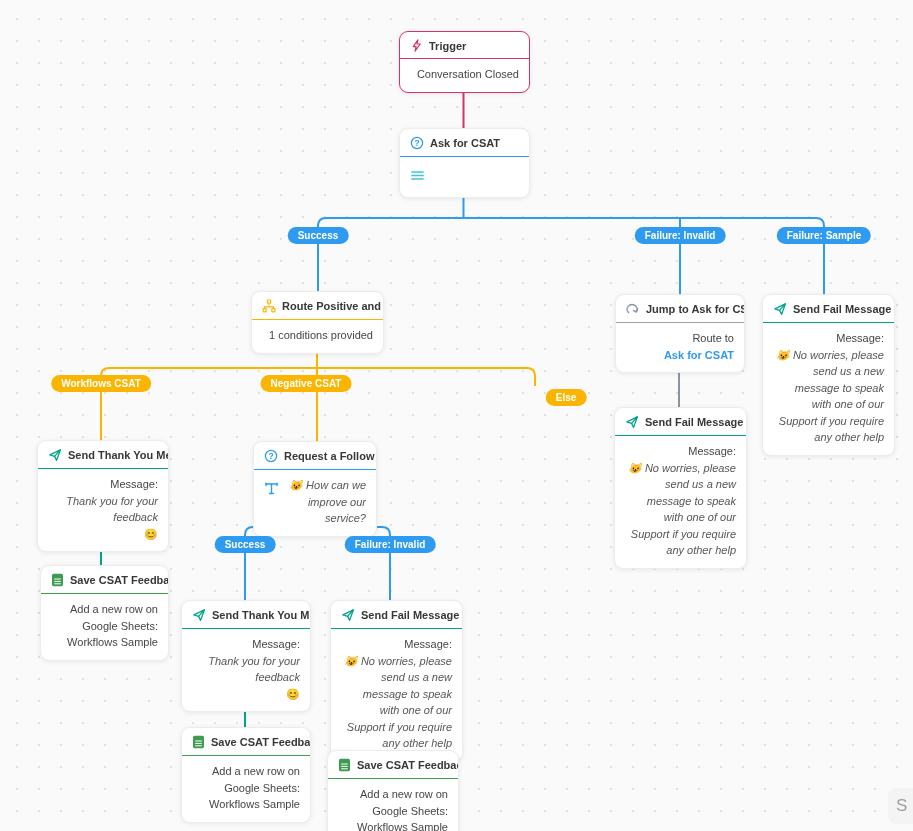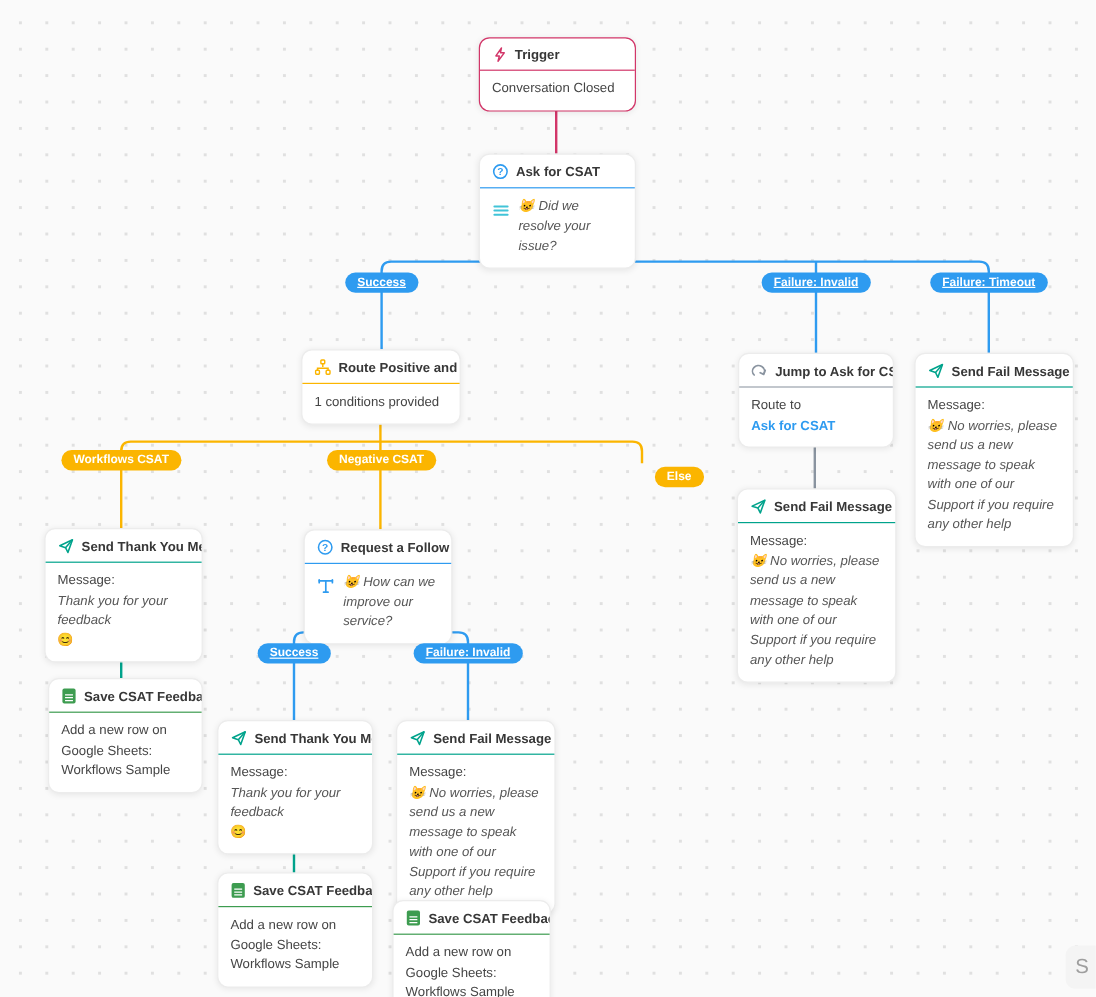--- a/index.html
+++ b/index.html
@@ -12,27 +12,27 @@
     background-position:6px 8px;
   }
   svg.wires{position:absolute;left:0;top:0;z-index:1;}
   .node{
     position:absolute;z-index:2;background:#fff;width:130px;
     border:1px solid #ececec;border-radius:9px;
     box-shadow:0 1px 5px rgba(0,0,0,.08);
     font-size:11px;color:#454545;
   }
   .node-title{
-    display:flex;align-items:flex-end;gap:6px;
+    display:flex;align-items:center;gap:6px;
     padding:7px 10px 6px;font-weight:700;font-size:11px;color:#373737;
     white-space:nowrap;overflow:hidden;
   }
   .node-title .ticon{flex:0 0 auto;display:inline-flex;}
   .divider{border-top:1.6px solid #ccc;}
-  .node-body{padding:7px 10px 9px;line-height:1.5;}
+  .node-body{padding:7px 10px 9px;line-height:1.5;text-align:right;}
   .msg{font-style:italic;color:#565656;}
   .body-row{display:flex;gap:7px;align-items:flex-start;}
   .body-row .bicon{flex:0 0 auto;margin-top:4px;}
   .link{color:#2e9bf0;font-weight:700;}
   
   .t-trigger{border:1.6px solid #d23669;}
   .t-trigger .divider{border-color:#d23669;}
   .t-cond .divider{border-color:#2e9bf0;}
   .t-route .divider{border-color:#fbb500;}
   .t-send .divider{border-color:#00a38c;}
@@ -51,27 +51,27 @@
   .n-sendthank2{left:181px;top:600px;width:128px;}
   .n-sendfail1{left:330px;top:600px;width:131px;}
   .n-save2{left:181px;top:727px;width:128px;}
   .n-save3{left:327px;top:750px;width:130px;}
   
   .badge{
     position:absolute;z-index:3;transform:translateX(-50%);
     color:#fff;font-size:10px;font-weight:700;line-height:1;
     padding:3.5px 10px;border-radius:9px;white-space:nowrap;
   }
-  .b-blue{background:#2e9bf0;text-decoration:underline;}
+  .b-blue{background:#2e9bf0;}
   .b-amber{background:#fbb500;}
   .bp-success1{left:318px;top:227px;}
   .bp-failinv1{left:680px;top:227px;}
   .bp-failtime{left:824px;top:227px;}
   .bp-positive{left:101px;top:375px;}
-  .bp-negative{left:318px;top:375px;}
+  .bp-negative{left:306px;top:375px;}
   .bp-else{left:566px;top:375px;margin-top:14px;}
   .bp-success2{left:245px;top:536px;}
   .bp-failinv2{left:390px;top:536px;}
   
   .wm{
     position:absolute;z-index:4;left:888px;top:788px;width:40px;height:36px;
     background:#f4f4f4;border-radius:8px;display:flex;align-items:center;
     padding-left:8px;color:#9e9e9e;font-size:17px;
   }
 </style>
@@ -91,21 +91,21 @@
     <path d="M317 502 V527" stroke="#2e9bf0" stroke-width="2" fill="none"></path>
     <path d="M245 600 L245 535 Q245 527 253 527 L382 527 Q390 527 390 535 L390 600" stroke="#2e9bf0" stroke-width="2" fill="none"></path>
     <path d="M101 515 V565" stroke="#00a38c" stroke-width="2" fill="none"></path>
     <path d="M245 678 V727" stroke="#00a38c" stroke-width="2" fill="none"></path>
     <path d="M390 705 V750" stroke="#00a38c" stroke-width="2" fill="none"></path>
     <path d="M679 355 V407" stroke="#8a94a0" stroke-width="2" fill="none"></path>
   </svg>
 
   <span class="badge b-blue bp-success1">Success</span>
   <span class="badge b-blue bp-failinv1">Failure: Invalid</span>
-  <span class="badge b-blue bp-failtime">Failure: Timeout</span>
+  <span class="badge b-blue bp-failtime">Failure: Sample</span>
   <span class="badge b-amber bp-positive">Workflows CSAT</span>
   <span class="badge b-amber bp-negative">Negative CSAT</span>
   <span class="badge b-amber bp-else">Else</span>
   <span class="badge b-blue bp-success2">Success</span>
   <span class="badge b-blue bp-failinv2">Failure: Invalid</span>
 
   <div class="node t-trigger n-trigger">
     <div class="node-title">
       <span class="ticon">
         <svg width="13" height="13" viewBox="0 0 14 14">
@@ -132,21 +132,20 @@
     <div class="node-body body-row">
       <span class="bicon">
         <svg width="15" height="15" viewBox="0 0 15 15">
             <g stroke="#41c4d8" stroke-width="1.7" stroke-linecap="round">
               <line x1="2" y1="4" x2="13" y2="4"></line>
               <line x1="2" y1="7.5" x2="13" y2="7.5"></line>
               <line x1="2" y1="11" x2="13" y2="11"></line>
             </g>
           </svg>
       </span>
-      <span class="msg">😺 Did we resolve your issue?</span>
     </div>
   </div>
 
   <div class="node t-route n-route">
     <div class="node-title">
       <span class="ticon">
         <svg width="14" height="14" viewBox="0 0 14 14">
             <g stroke="#fbb500" stroke-width="1.2" fill="none">
               <rect x="5.4" y="1" width="3.2" height="3.2" rx="0.7"></rect>
               <rect x="1" y="9.6" width="3.2" height="3.2" rx="0.7"></rect>

